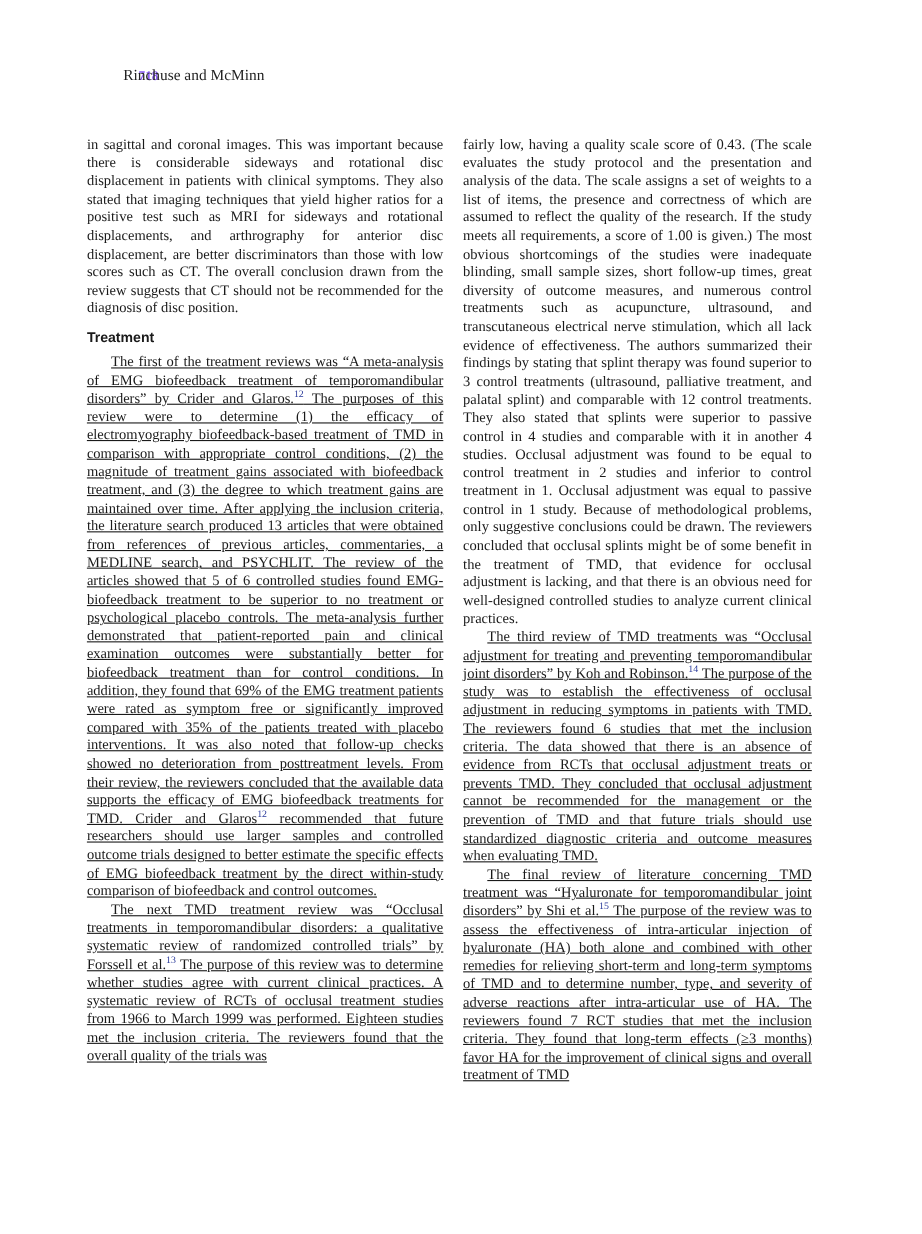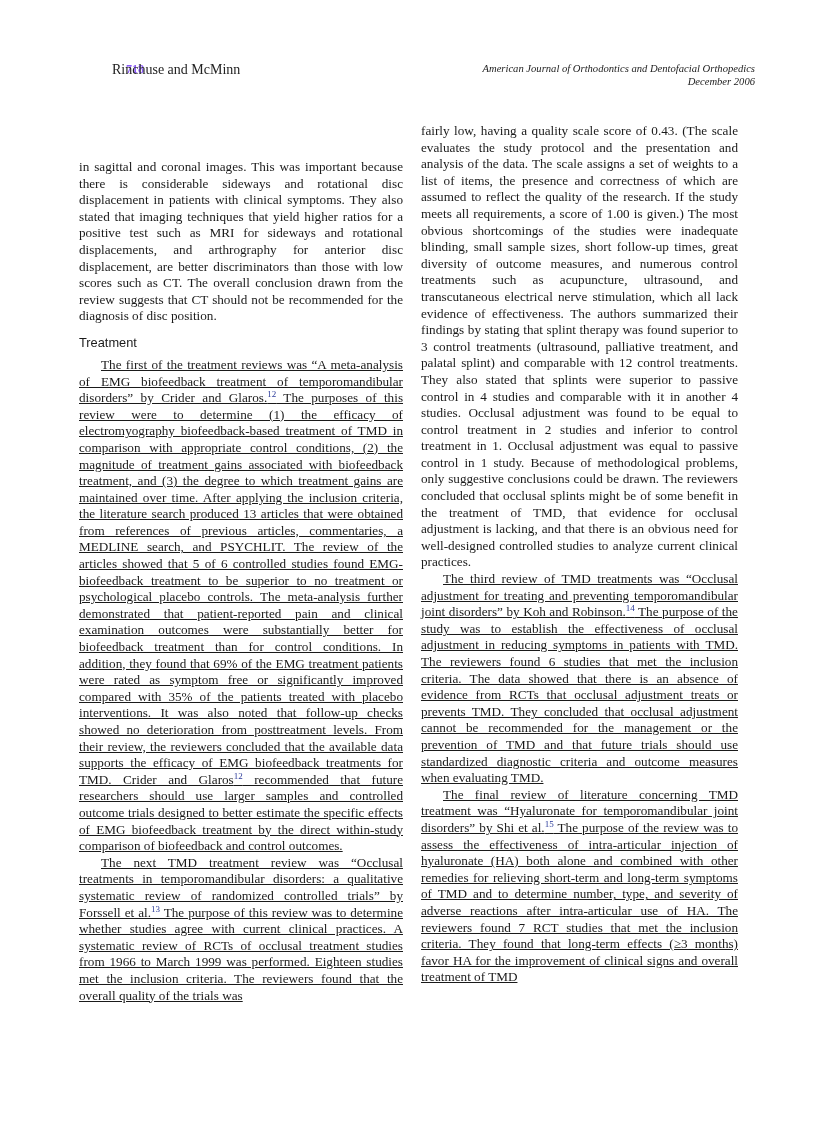--- a/index.html
+++ b/index.html
@@ -2,37 +2,33 @@
 <html><head>
 <meta charset="utf-8">
 <style>
   html, body { margin:0; padding:0; background:#ffffff; }
   body { width:838px; height:1122px; position:relative; overflow:hidden; font-family:"Liberation Serif", serif; color:#1a1a1a; }
   .header { position:absolute; top:62px; left:79px; right:83px; height:34px; }
   .page-num { position:absolute; left:0; top:0; font-family:Liberation Serif, serif; font-weight:bold; font-size:12px; color:#8b5cf6;margin-left:47px; }
   .authors { position:absolute; left:33px; top:0; font-size:14px; color:#222; }
   .journal { position:absolute; right:0; top:0; text-align:right; font-style:italic; font-size:10.6px; line-height:13px; color:#222; }
   .col { position:absolute; top:123px; font-size:13.2px; line-height:16.6px; text-align:justify; }
-  .col-left { left:79px; width:324px;margin-top:36px; }
+  .col-left { left:79px; width:324px; }
   .col-right { left:421px; width:317px; }
   .para { margin:0; text-indent:0; }
   .para.indent { text-indent:22px;text-decoration:underline; }
-  .heading { font-family:"Liberation Sans", sans-serif; font-size:12.8px; font-weight:normal; margin:10px 0 6px 0; line-height:16px; }
+  .heading { font-family:"Liberation Sans", sans-serif; font-size:12.8px; font-weight:bold; margin:10px 0 6px 0; line-height:16px; }
   sup { font-size:9px; line-height:0; color:#2a3a9a; vertical-align:super; }
 </style>
 </head>
 <body>
 
 <div class="header">
   <span class="page-num">718</span>
   <span class="authors">Rinchuse and McMinn</span>
-  <div class="journal">
-    <div>American Journal of Orthodontics and Dentofacial Orthopedics</div>
-    <div>December 2006</div>
-  </div>
 </div>
 
 <div class="col col-left">
   <p class="para">in sagittal and coronal images. This was important because there is considerable sideways and rotational disc displacement in patients with clinical symptoms. They also stated that imaging techniques that yield higher ratios for a positive test such as MRI for sideways and rotational displacements, and arthrography for anterior disc displacement, are better discriminators than those with low scores such as CT. The overall conclusion drawn from the review suggests that CT should not be recommended for the diagnosis of disc position.</p>
   <h3 class="heading">Treatment</h3>
   <p class="para indent"><span>The first of the treatment reviews was “A meta-analysis of EMG biofeedback treatment of temporomandibular disorders” by Crider and Glaros.</span><sup>12</sup><span> The purposes of this review were to determine (1) the efficacy of electromyography biofeedback-based treatment of TMD in comparison with appropriate control conditions, (2) the magnitude of treatment gains associated with biofeedback treatment, and (3) the degree to which treatment gains are maintained over time. After applying the inclusion criteria, the literature search produced 13 articles that were obtained from references of previous articles, commentaries, a MEDLINE search, and PSYCHLIT. The review of the articles showed that 5 of 6 controlled studies found EMG-biofeedback treatment to be superior to no treatment or psychological placebo controls. The meta-analysis further demonstrated that patient-reported pain and clinical examination outcomes were substantially better for biofeedback treatment than for control conditions. In addition, they found that 69% of the EMG treatment patients were rated as symptom free or significantly improved compared with 35% of the patients treated with placebo interventions. It was also noted that follow-up checks showed no deterioration from posttreatment levels. From their review, the reviewers concluded that the available data supports the efficacy of EMG biofeedback treatments for TMD. Crider and Glaros</span><sup>12</sup><span> recommended that future researchers should use larger samples and controlled outcome trials designed to better estimate the specific effects of EMG biofeedback treatment by the direct within-study comparison of biofeedback and control outcomes.</span></p>
   <p class="para indent"><span>The next TMD treatment review was “Occlusal treatments in temporomandibular disorders: a qualitative systematic review of randomized controlled trials” by Forssell et al.</span><sup>13</sup><span> The purpose of this review was to determine whether studies agree with current clinical practices. A systematic review of RCTs of occlusal treatment studies from 1966 to March 1999 was performed. Eighteen studies met the inclusion criteria. The reviewers found that the overall quality of the trials was</span></p>
 </div>
 
 <div class="col col-right">

